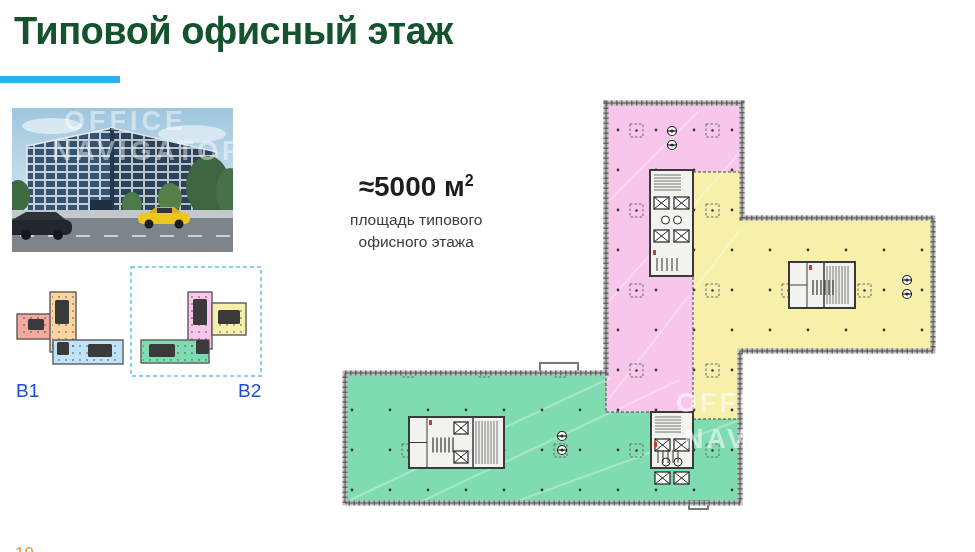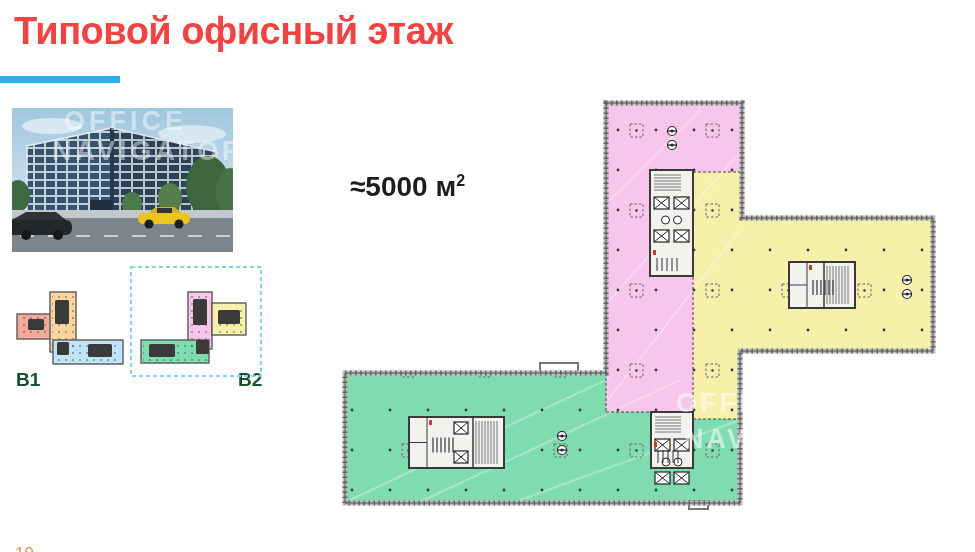--- a/index.html
+++ b/index.html
@@ -2,34 +2,34 @@
 <html><head>
 <meta charset="utf-8">
 <style>
   html,body{margin:0;padding:0;}
   body{
     width:975px;height:552px;position:relative;overflow:hidden;
     background:#ffffff;font-family:"Liberation Sans", sans-serif;
   }
   .title{
     position:absolute;left:14px;top:10px;width:700px;
-    font-size:38px;font-weight:bold;color:#ef4444;letter-spacing:-0.5px;
+    font-size:38px;font-weight:bold;color:#14532d;letter-spacing:-0.5px;
   }
   .accent-bar{
     position:absolute;left:0;top:76px;width:120px;height:7px;background:#29b1ea;
   }
   .photo{
     position:absolute;left:12px;top:108px;width:221px;height:144px;overflow:hidden;
   }
   .stats{position:absolute;left:350px;top:171px;color:#1d1d1d;text-align:center;}
   .stats .value{font-size:28px;font-weight:bold;color:#1d1d1d;}
   .stats .value sup{font-size:16px;}
   .stats .caption{font-size:15.5px;color:#3c3c3c;line-height:22px;margin-top:6px;}
   .plan-label{
-    position:absolute;top:369px;font-size:19px;font-weight:bold;color:#14532d;
+    position:absolute;top:380px;font-size:19px;font-weight:normal;color:#1d4ed8;
   }
   #label-b1{left:16px;}
   #label-b2{left:238px;}
   .page-number{
     position:absolute;left:15px;top:544px;font-size:17px;color:#d89b4c;
   }
   #plans-svg{position:absolute;left:0;top:0;}
 </style>
 </head>
 <body>
@@ -100,20 +100,24 @@
 
     <g fill="#ffffff" opacity="0.45" font-family="Liberation Sans, sans-serif" font-weight="bold" font-size="27" letter-spacing="4">
       <text x="52" y="22">OFFICE</text>
       <text x="40" y="52">NAVIGATOR</text>
     </g>
   </svg>
 </div>
 
 <div class="stats">
   <div class="value"><span>≈5000 м</span><sup>2</sup></div>
+  <div class="caption">
+    <div>площадь типового</div>
+    <div>офисного этажа</div>
+  </div>
 </div>
 
 <div class="plan-label" id="label-b1">B1</div>
 <div class="plan-label" id="label-b2">B2</div>
 
 <div class="page-number">19</div>
 
 <svg id="plans-svg" width="975" height="552" viewBox="0 0 975 552">
   <defs>
     <pattern id="dotsBig" width="38" height="40" patternUnits="userSpaceOnUse">

